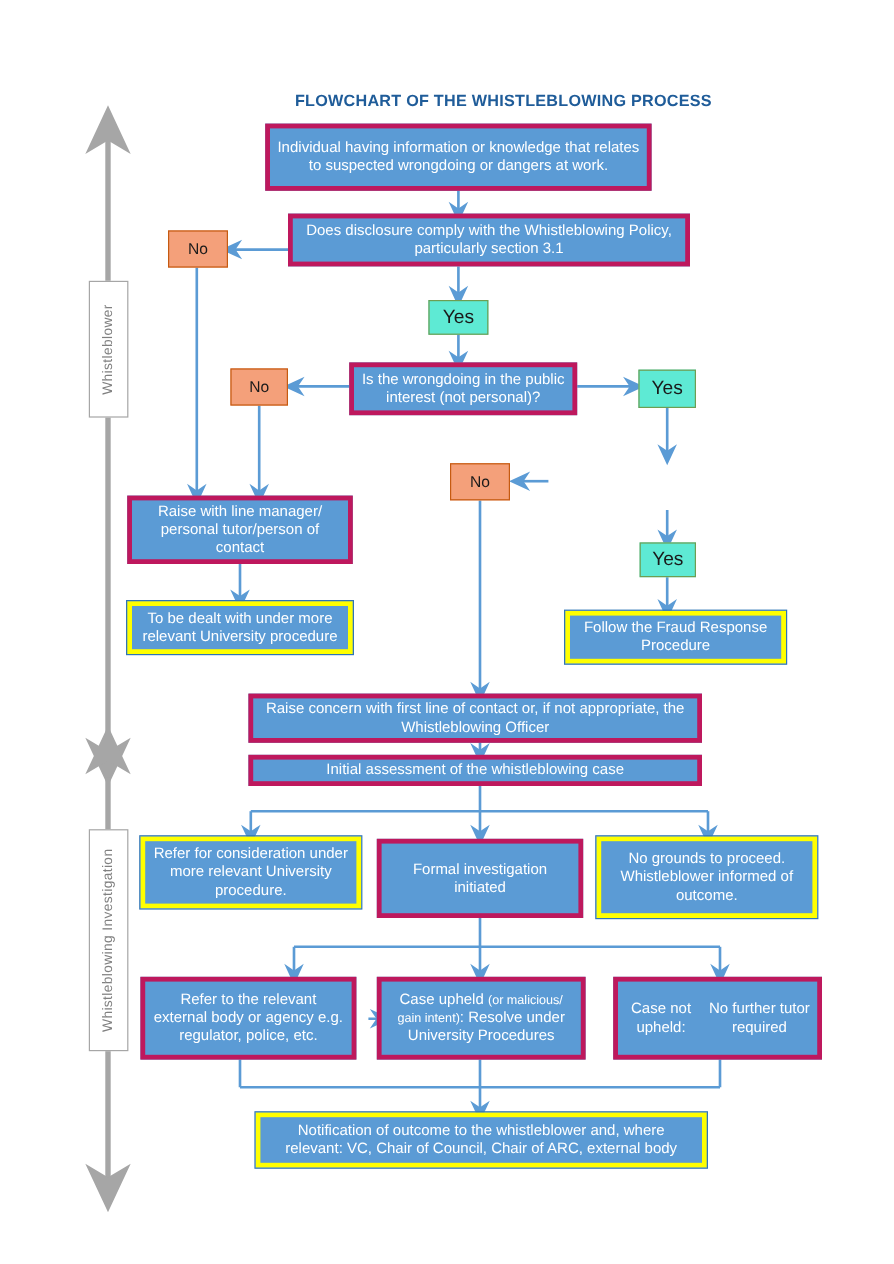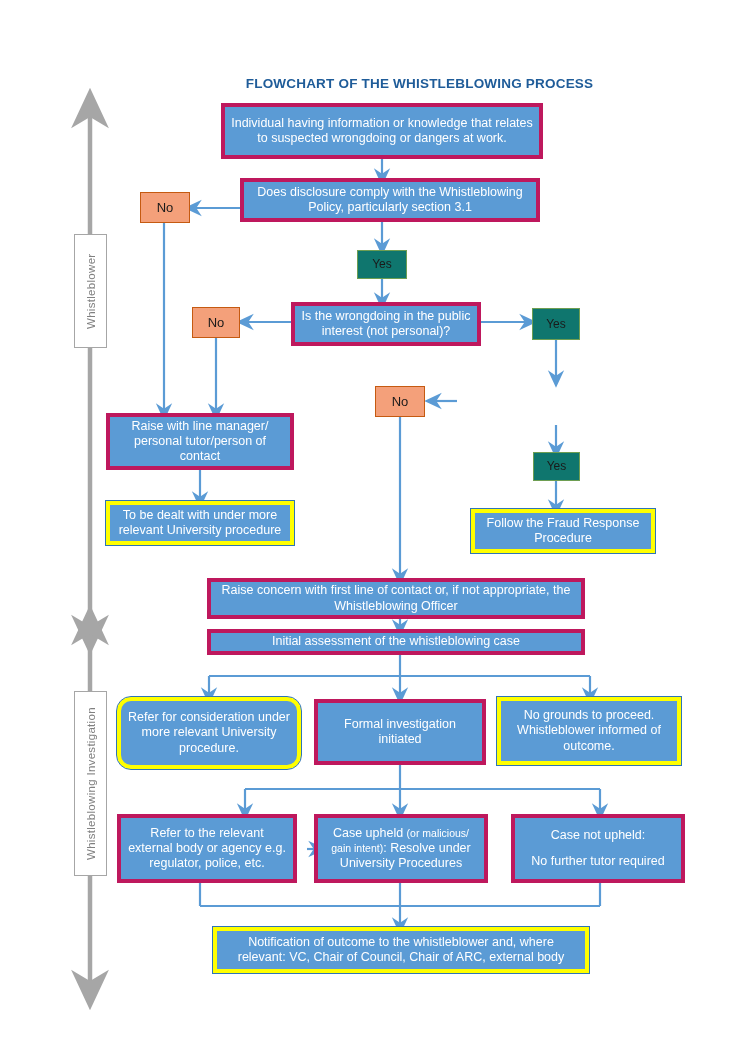--- a/index.html
+++ b/index.html
@@ -37,24 +37,24 @@
     border: 4px solid #be185d;
     color: #ffffff;
     font-size: 12.5px;
     padding: 2px 6px;
   }
   .proc.hl {
     border: 4px solid #FFFF00;
     outline: 1px solid #2E75B6;
   }
   .yes {
-    background: #0f766e;
+    background: #5eead4;
     border: 1px solid #6E9E52;
     color: #1a1a1a;
-    font-size: 12px;
+    font-size: 16px;
   }
   .no {
     background: #F4A07A;
     border: 1px solid #C55A11;
     color: #1a1a1a;
     font-size: 13px;
   }
   .title {
     position: absolute;
     left: 0;
@@ -169,21 +169,21 @@
 
   <div class="lane-label" style="left:74px; top:234px; width:33px; height:114px;">
     <span>Whistleblower</span>
   </div>
   <div class="lane-label" style="left:74px; top:691px; width:33px; height:185px;">
     <span>Whistleblowing Investigation</span>
   </div>
 
   <div class="node proc" style="left:221px; top:103px; width:322px; height:56px;">Individual having information or knowledge that relates to suspected wrongdoing or dangers at work.</div>
 
-  <div class="node proc" style="left:240px; top:178px; width:300px; height:44px;">Does disclosure comply with the Whistleblowing Policy, particularly section 3.1</div>
+  <div class="node proc" style="left:240px; top:178px; width:335px; height:44px;">Does disclosure comply with the Whistleblowing Policy, particularly section 3.1</div>
 
   <div class="node no" style="left:140px; top:192px; width:50px; height:31px;">No</div>
 
   <div class="node yes" style="left:357px; top:250px; width:50px; height:29px;">Yes</div>
 
   <div class="node proc" style="left:291px; top:302px; width:190px; height:44px;">Is the wrongdoing in the public interest (not personal)?</div>
 
   <div class="node no" style="left:192px; top:307px; width:48px; height:31px;">No</div>
 
   <div class="node yes" style="left:532px; top:308px; width:48px; height:32px;">Yes</div>
@@ -196,34 +196,34 @@
   <div class="node proc" style="left:106px; top:413px; width:188px; height:57px;">Raise with line manager/ personal tutor/person of contact</div>
 
   <div class="node proc hl" style="left:106px; top:501px; width:188px; height:44px;">To be dealt with under more relevant University procedure</div>
 
   <div class="node proc hl" style="left:471px; top:509px; width:184px; height:44px;">Follow the Fraud Response Procedure</div>
 
   <div class="node proc" style="left:207px; top:578px; width:378px; height:41px;">Raise concern with first line of contact or, if not appropriate, the Whistleblowing Officer</div>
 
   <div class="node proc" style="left:207px; top:629px; width:378px; height:26px;">Initial assessment of the whistleblowing case</div>
 
-  <div class="node proc hl" style="left:117px; top:697px; width:184px; height:72px;border-radius:14px;">Refer for consideration under more relevant University procedure.</div>
+  <div class="node proc hl" style="left:117px; top:697px; width:184px; height:60px;">Refer for consideration under more relevant University procedure.</div>
 
   <div class="node proc" style="left:314px; top:699px; width:172px; height:66px;">Formal investigation initiated</div>
 
   <div class="node proc hl" style="left:497px; top:697px; width:184px; height:68px;">No grounds to proceed. Whistleblower informed of outcome.</div>
 
   <div class="node proc" style="left:117px; top:814px; width:180px; height:69px;">Refer to the relevant external body or agency e.g. regulator, police, etc.</div>
 
   <div class="node proc" style="left:314px; top:814px; width:174px; height:69px;">
     <span>
       <span>Case upheld </span><span class="small">(or malicious/ gain intent)</span><span>: Resolve under University Procedures</span>
     </span>
   </div>
 
-  <div class="node proc" style="left:511px; top:814px; width:174px; height:69px; flex-direction:column; gap:10px;">
+  <div class="node proc" style="left:511px; top:814px; width:174px; height:69px; flex-direction:row; gap:10px;">
     <span>Case not upheld:</span>
     <span>No further tutor required</span>
   </div>
 
   <div class="node proc hl" style="left:213px; top:927px; width:376px; height:46px;">Notification of outcome to the whistleblower and, where relevant: VC, Chair of Council, Chair of ARC, external body</div>
 
 </div>
 
 </body></html>

